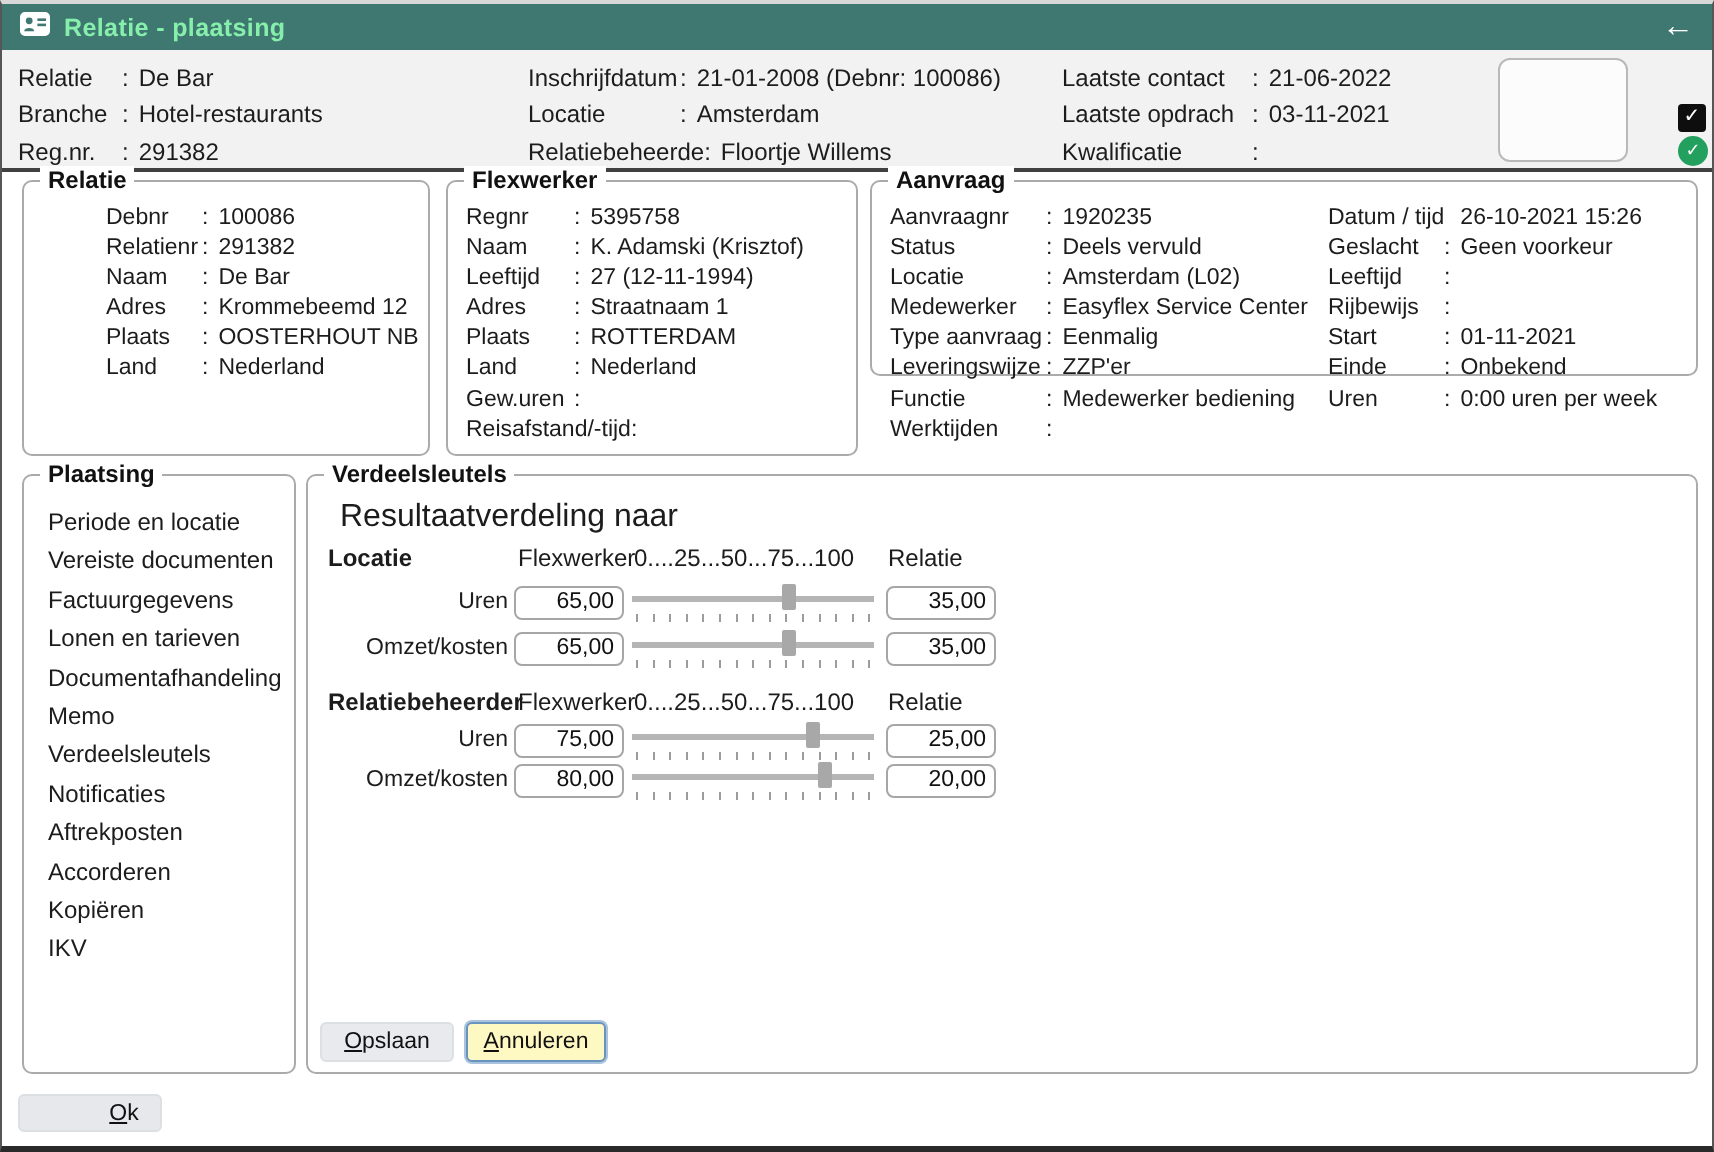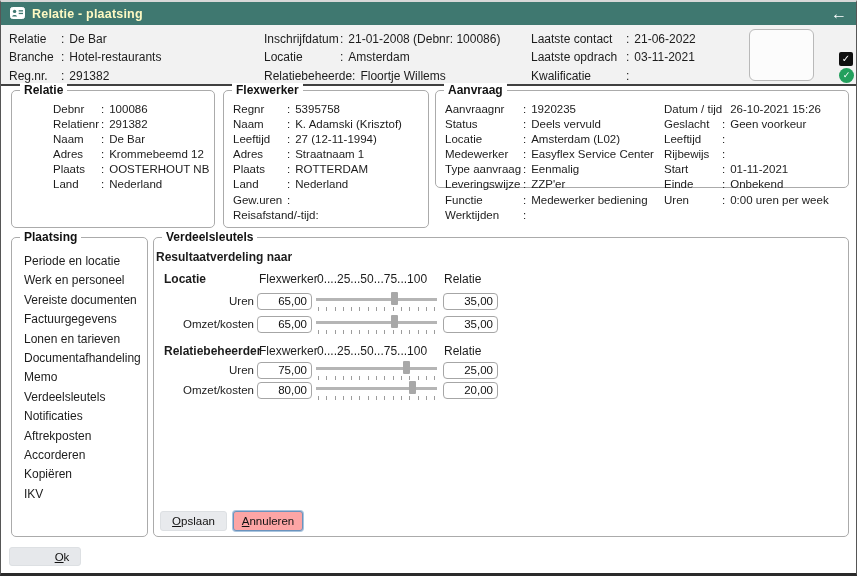--- a/index.html
+++ b/index.html
@@ -3,21 +3,21 @@
 <meta charset="utf-8">
 <style>
   html,body{margin:0;padding:0;width:857px;height:576px;overflow:hidden;background:#fff;
     font-family:"Liberation Sans",sans-serif;color:#1c1c1c;}
   .window{position:absolute;inset:0;box-sizing:border-box;background:#fff;
     border-top:2px solid #d8d8d8;border-left:1px solid #565656;border-right:1px solid #565656;
     border-bottom:3px solid #2a2a2a;}
   
   .titlebar{position:absolute;left:0;right:0;top:0;height:23px;background:#3F7870;
     display:flex;align-items:center;padding:0 9px;gap:7px;}
-  .tb-title{color:#fef9c3;font-size:12.5px;font-weight:bold;letter-spacing:.2px;}
+  .tb-title{color:#86efac;font-size:12.5px;font-weight:bold;letter-spacing:.2px;}
   .tb-back{margin-left:auto;color:#fff;font-size:16px;font-weight:bold;line-height:1;cursor:pointer;}
   
   .header{position:absolute;left:0;right:0;top:23px;height:61px;background:#F2F2F2;
     border-bottom:2px solid #404040;box-sizing:border-box;font-size:12px;}
   .hcol{position:absolute;top:5px;}
   .hrow{display:flex;line-height:18.4px;white-space:nowrap;}
   .hlabel{flex:none;white-space:nowrap;}
   .c1 .hlabel{min-width:52px;} .c2 .hlabel{min-width:76px;} .c3 .hlabel{min-width:95px;}
   .hsep{margin-right:5px;}
   .photo{position:absolute;left:748px;top:4px;width:63px;height:50px;background:#fcfcfc;
@@ -41,41 +41,41 @@
   .fs-relatie .ilabel{min-width:48px;padding-left:32px;}
   .fs-flexwerker .ilabel{min-width:54px;}
   .col-aleft .ilabel{min-width:78px;}
   .col-aright{position:absolute;left:228px;top:11px;font-size:11.5px;}
   .col-aright .ilabel{min-width:58px;}
   .isep{margin-right:5px;min-width:3px;}
   
   .menu{position:absolute;left:12px;top:14px;right:4px;font-size:12px;}
   .menu-item{line-height:19.4px;white-space:nowrap;cursor:pointer;}
   
-  .vs-heading{position:absolute;left:2px;top:12px;font-size:12px;font-weight:bold;}
+  .vs-heading{position:absolute;left:16px;top:12px;font-size:16px;font-weight:normal;}
   .ghead{position:absolute;left:0;right:0;height:15px;font-size:12px;white-space:nowrap;}
   .gname{position:absolute;left:10px;font-weight:bold;}
   .gcol-fw{position:absolute;left:105px;}
   .gcol-scale{position:absolute;left:163px;}
   .gcol-rel{position:absolute;left:290px;}
   .vrow{position:absolute;left:0;display:flex;align-items:center;height:18px;}
   .rlabel{width:100px;text-align:right;padding-right:3px;font-size:11.5px;flex:none;}
   .vinput{width:55px;height:17px;box-sizing:border-box;border:1px solid #a6a6a6;border-radius:4px;
     text-align:right;padding:0 4px 0 12px;font-size:11.5px;font-family:"Liberation Sans",sans-serif;
     background:#fff;color:#111;flex:none;}
   .slider{position:relative;width:121px;height:20px;margin:2px 6px 0 4px;flex:none;cursor:pointer;}
   .track{position:absolute;left:0;right:0;top:6px;height:3px;background:#b5b5b5;}
   .handle{position:absolute;top:0;width:7px;height:13px;background:#a8a8a8;border-radius:1px;}
   .ticks{position:absolute;left:2px;right:2px;top:15px;height:4px;
     background:repeating-linear-gradient(to right,#9c9c9c 0,#9c9c9c 1px,transparent 1px,transparent 8.3px);}
   
   .btn{position:absolute;top:273px;height:20px;font-size:11.5px;font-family:"Liberation Sans",sans-serif;
     display:flex;align-items:center;justify-content:center;border-radius:3px;cursor:pointer;color:#111;}
   .btn-flat{left:6px;width:67px;background:#e8eaed;border:1px solid #dde0e3;}
-  .btn-focus{left:79px;width:70px;background:#fca5a5;border:1px solid #6a93bd;box-shadow:0 0 0 1px #a9c4de;}
+  .btn-focus{left:79px;width:70px;background:#fef9c3;border:1px solid #6a93bd;box-shadow:0 0 0 1px #a9c4de;}
   .okbtn{position:absolute;left:8px;top:545px;width:72px;height:19px;background:#e6e8eb;
     border:1px solid #dde0e3;border-radius:3px;font-size:11.5px;font-family:"Liberation Sans",sans-serif;
     color:#111;cursor:pointer;padding-left:40px;}
   .btn span,.okbtn span{display:inline-block;text-align:center;}
   .btn span::first-letter,.okbtn span::first-letter{text-decoration:underline;}
 </style>
 </head>
 <body>
 
 <div class="window">
@@ -313,21 +313,20 @@
           <span class="isep">:</span>
           <span>0:00 uren per week</span>
         </div>
     </div>
   </div>
 
   <div class="fs fs-plaatsing">
     <span class="fs-legend">Plaatsing</span>
     <div class="menu">
       <div class="menu-item">Periode en locatie</div>
-      <div class="menu-item">Werk en personeel</div>
       <div class="menu-item">Vereiste documenten</div>
       <div class="menu-item">Factuurgegevens</div>
       <div class="menu-item">Lonen en tarieven</div>
       <div class="menu-item">Documentafhandeling</div>
       <div class="menu-item">Memo</div>
       <div class="menu-item">Verdeelsleutels</div>
       <div class="menu-item">Notificaties</div>
       <div class="menu-item">Aftrekposten</div>
       <div class="menu-item">Accorderen</div>
       <div class="menu-item">Kopiëren</div>

